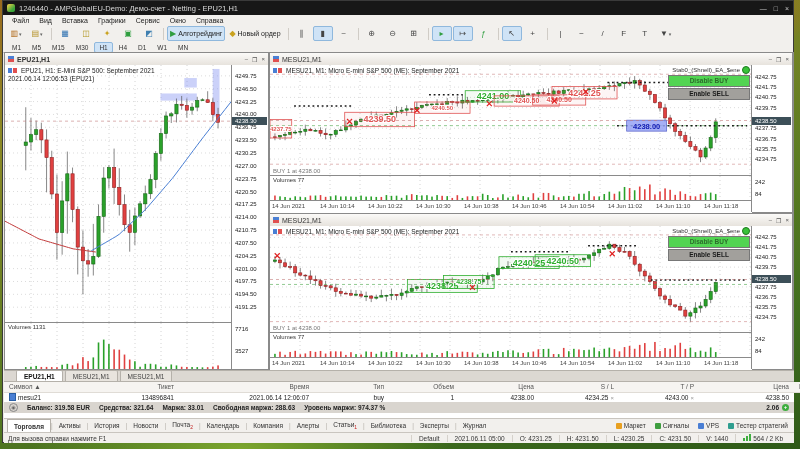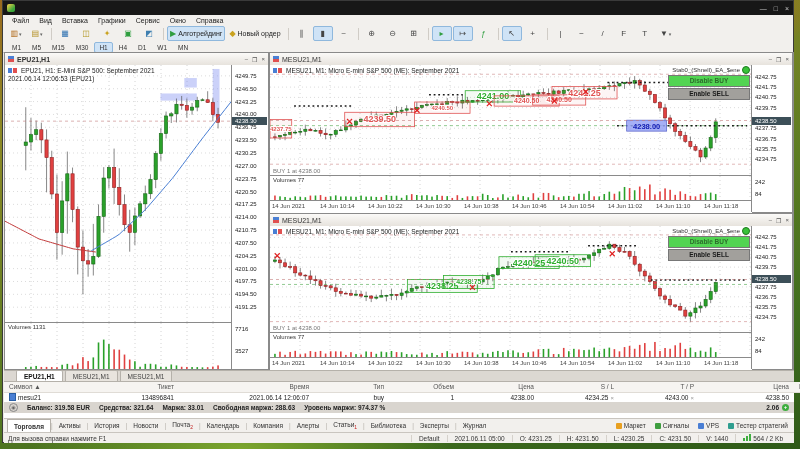--- a/index.html
+++ b/index.html
@@ -91,20 +91,21 @@
   .sb-first{margin-left:auto;}
   .conn-icon{display:inline-block;margin-right:2px;}
   svg text{font-family:"Liberation Sans",sans-serif;}
 </style>
 </head>
 <body>
 
 <div class="window">
   <div class="titlebar">
     <span class="app-icon"></span>
+    <span class="tb-title">1246440 - AMPGlobalEU-Demo: Демо-счет - Netting - EPU21,H1</span>
     <span class="tb-btns">
       <span>—</span>
       <span>□</span>
       <span>×</span>
     </span>
   </div>
   <div class="menubar" id="menubar">
       <span class="menu-item">Файл</span>
       <span class="menu-item">Вид</span>
       <span class="menu-item">Вставка</span>

